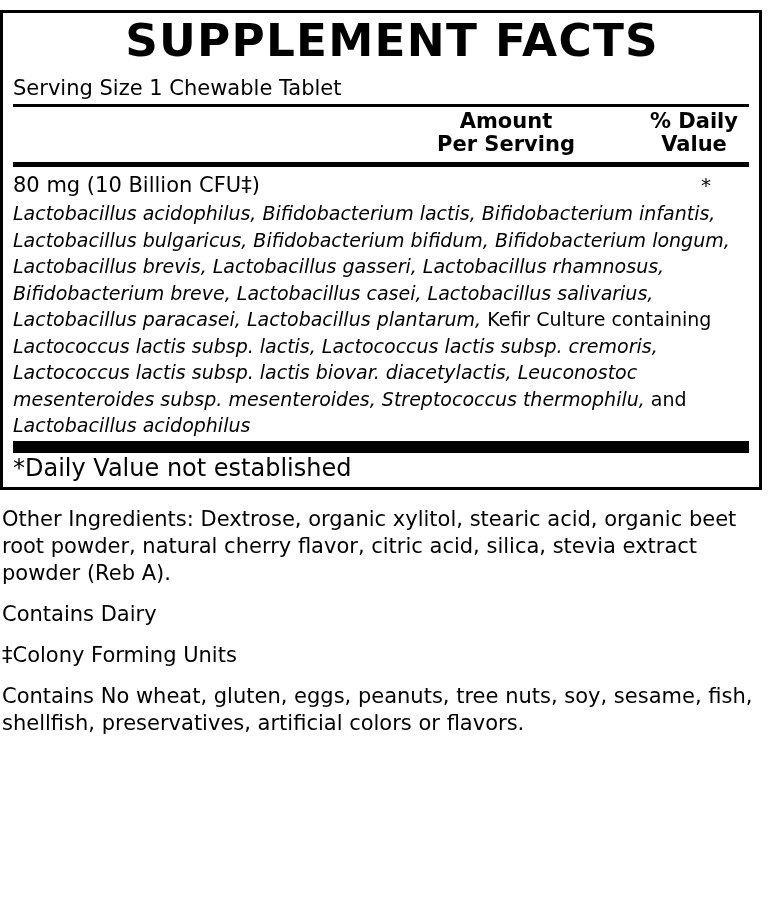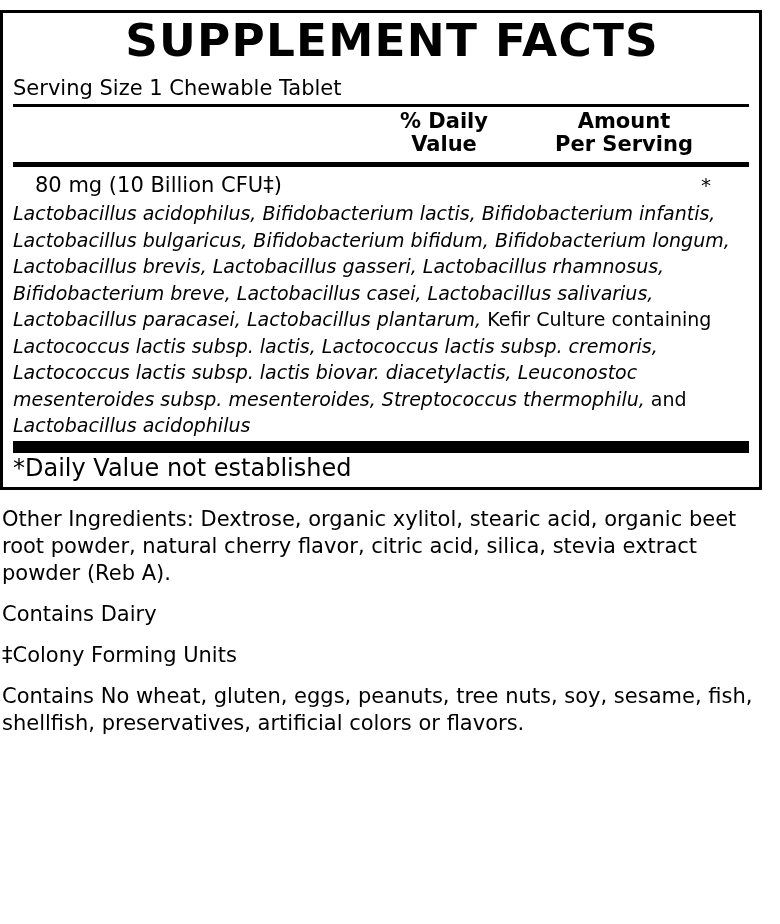--- a/index.html
+++ b/index.html
@@ -78,21 +78,20 @@
     align-items: baseline;
     font-size: 21px;
     line-height: 26px;
     padding-top: 3px;
   }
   .blend-name {
     font-weight: bold;
     white-space: nowrap;
   }
   .blend-amt {
-    margin-left: 22px;
     white-space: nowrap;
   }
   .blend-star {
     margin-left: auto;
     padding-right: 38px;
     font-size: 20px;
   }
 
   .organisms {
     font-size: 19px;
@@ -129,27 +128,27 @@
 
   <div class="panel">
 
     <div class="sf-title">SUPPLEMENT FACTS</div>
 
     <div class="serving">Serving Size 1 Chewable Tablet</div>
 
     <div class="rule-thin"></div>
 
     <div class="header-row">
+      <div class="hdr-col hdr-amount">
+        <div>Amount</div>
+        <div>Per Serving</div>
+      </div>
       <div class="hdr-col hdr-dv">
         <div>% Daily</div>
         <div>Value</div>
-      </div>
-      <div class="hdr-col hdr-amount">
-        <div>Amount</div>
-        <div>Per Serving</div>
       </div>
     </div>
 
     <div class="rule-med"></div>
 
     <div class="blend-line">
       <span class="blend-amt">80 mg (10 Billion CFU‡)</span>
       <span class="blend-star">*</span>
     </div>
 

